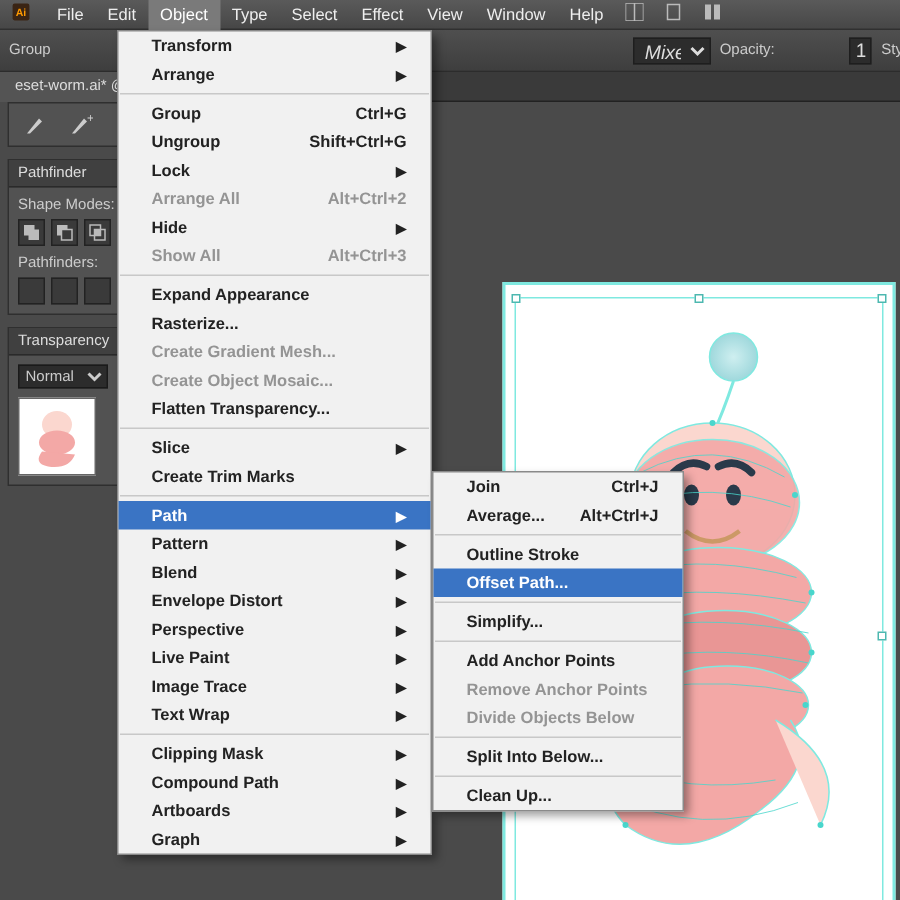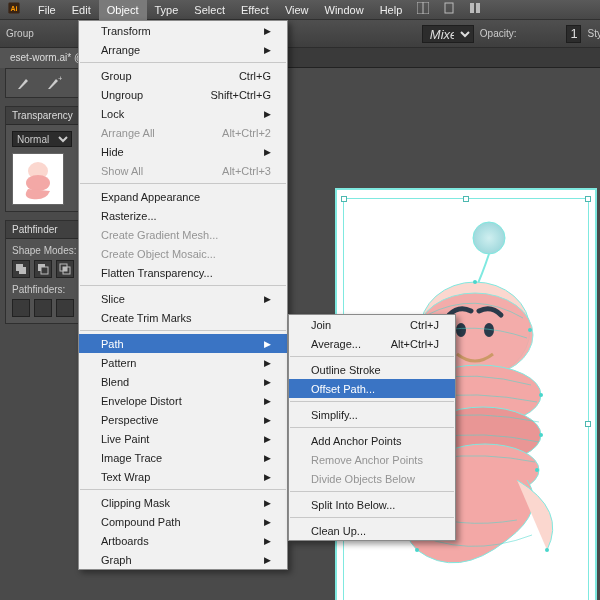--- a/index.html
+++ b/index.html
@@ -33,21 +33,21 @@
   .panel { background:#525252; border:1px solid #2f2f2f; margin-bottom:8px; }
   .panel-tool { height:30px; display:flex; align-items:center; gap:10px; padding:0 8px; }
   .panel-tool .tool-ico { width:20px;height:20px; display:flex;align-items:center;justify-content:center; }
   .panel-title { background:#404040; color:#ddd; font-size:10px; padding:3px 6px; border-bottom:1px solid #2a2a2a; }
   .panel-body { padding:6px; font-size:10px; color:#ccc; }
   .panel .blend-sel { width:60px; background:#2c2c2c; border:1px solid #1a1a1a; color:#ccc; height:16px; font-size:10px; }
   .thumb { width:52px; height:52px; background:#fff; border:1px solid #666; margin-top:6px; display:flex; align-items:center; justify-content:center; }
   .shape-row { display:flex; gap:4px; margin-top:4px; }
   .shape-ico { width:18px; height:18px; background:#3a3a3a; border:1px solid #222; display:flex;align-items:center;justify-content:center;}
   
-  .menu { position:absolute; background:#f1f1f1; color:#222; border:1px solid #8a8a8a; box-shadow: 3px 3px 6px rgba(0,0,0,0.4); font-size:11px; }
+  .menu { position:absolute; background:#f1f1f1; color:#222; border:1px solid #8a8a8a; box-shadow: 3px 3px 6px rgba(0,0,0,0.4); font-size:11px;font-weight:bold; }
   .menu-object { top:20px; left:78px; width:210px; }
   .menu-item { display:flex; align-items:center; justify-content:space-between; padding:3px 16px 3px 22px; height:19px; white-space:nowrap; }
   .menu-item:hover, .menu-item.hover { background:#3a74c4; color:#fff; }
   .menu-item.disabled { color:#949494; }
   .menu-item .arrow { font-size:9px; }
   .menu-sep { height:1px; background:#c8c8c8; margin:3px 1px; }
   .menu-path { top:314px; left:288px; width:168px; }
 </style>
 </head>
 <body>
@@ -201,33 +201,20 @@
           <path d="M2 14 L10 4 L12 6 L4 14z" fill="#ccc"></path>
           <text x="12" y="6" font-size="8" fill="#ccc">+</text>
         </svg>
       </div>
     <div class="tool-ico">
         <svg width="16" height="16">
           <path d="M2 14 L10 4 L12 6 L4 14z" fill="#ccc"></path>
           <text x="12" y="6" font-size="8" fill="#ccc">−</text>
         </svg>
       </div>
-  </div>
-  <div class="panel">
-    <div class="panel-title">Transparency</div>
-    <div class="panel-body">
-      <select class="blend-sel"><option>Normal</option></select>
-      <div class="thumb">
-        <svg width="44" height="44" viewBox="0 0 44 44">
-          <ellipse cx="22" cy="14" rx="10" ry="9" fill="#fbd7cf"></ellipse>
-          <ellipse cx="22" cy="26" rx="12" ry="8" fill="#f3a8a6"></ellipse>
-          <path d="M12 32 Q6 40 16 42 Q30 44 34 34" fill="#f3a8a6"></path>
-        </svg>
-      </div>
-    </div>
   </div>
   <div class="panel">
     <div class="panel-title">Pathfinder</div>
     <div class="panel-body">
       <div>Shape Modes:</div>
       <div class="shape-row">
         <div class="shape-ico">
             <svg width="12" height="12">
               <rect x="1" y="1" width="7" height="7" fill="#bbb"></rect>
               <rect x="4" y="4" width="7" height="7" fill="#bbb"></rect>
@@ -256,20 +243,33 @@
       </div>
       <div style="margin-top:6px">Pathfinders:</div>
       <div class="shape-row">
         <div class="shape-ico"></div>
         <div class="shape-ico"></div>
         <div class="shape-ico"></div>
         <div class="shape-ico"></div>
       </div>
     </div>
   </div>
+  <div class="panel">
+    <div class="panel-title">Transparency</div>
+    <div class="panel-body">
+      <select class="blend-sel"><option>Normal</option></select>
+      <div class="thumb">
+        <svg width="44" height="44" viewBox="0 0 44 44">
+          <ellipse cx="22" cy="14" rx="10" ry="9" fill="#fbd7cf"></ellipse>
+          <ellipse cx="22" cy="26" rx="12" ry="8" fill="#f3a8a6"></ellipse>
+          <path d="M12 32 Q6 40 16 42 Q30 44 34 34" fill="#f3a8a6"></path>
+        </svg>
+      </div>
+    </div>
+  </div>
 </div>
 
 <div class="menu menu-object" id="menu-object">
     <div class="menu-item">
       <span>Transform</span>
       <span class="arrow">▶</span>
     </div>
     <div class="menu-item">
       <span>Arrange</span>
       <span class="arrow">▶</span>

